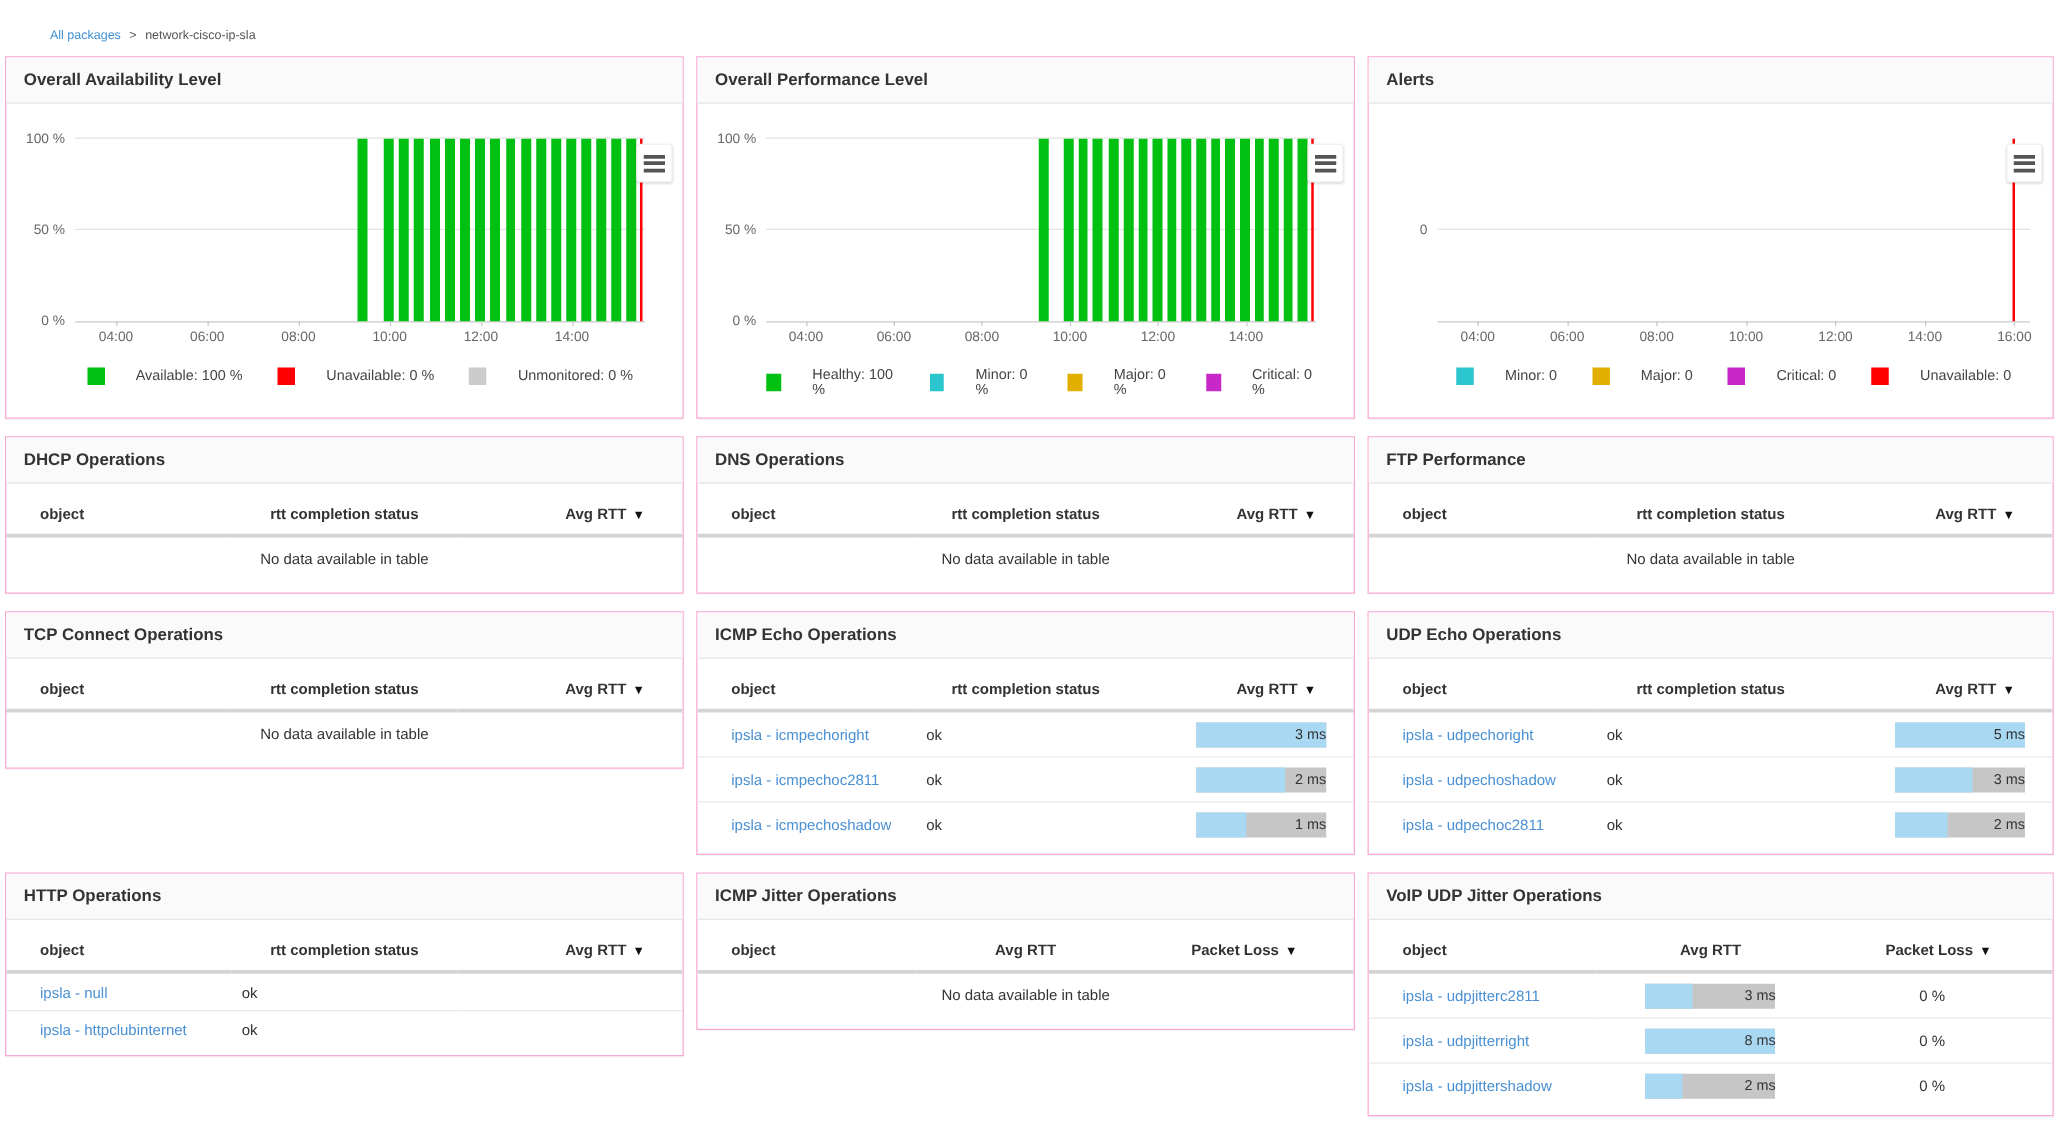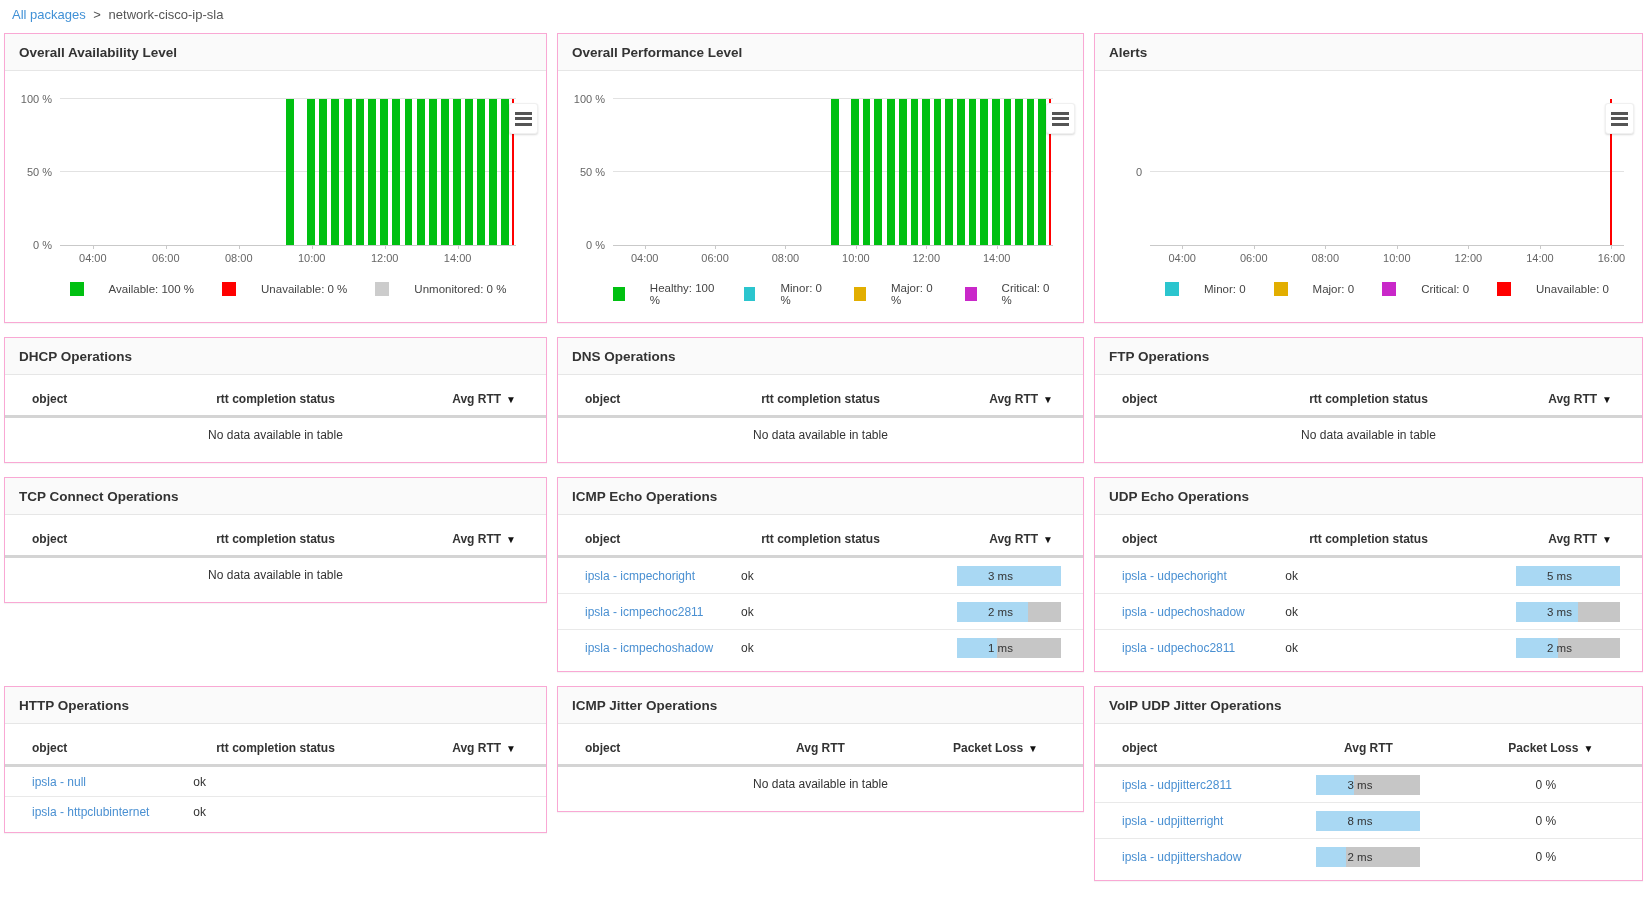--- a/index.html
+++ b/index.html
@@ -1,19 +1,19 @@
 <!DOCTYPE html>
 <html><head>
 <meta charset="utf-8">
 <style>
   * { margin:0; padding:0; box-sizing:border-box; }
   html,body { background:#ffffff; font-family:"Liberation Sans","DejaVu Sans",sans-serif; color:#333; }
   body { width:1648px; }
 
-  .breadcrumb { padding:7px 12px 9px; font-size:13px; color:#555; }
+  .breadcrumb { padding:23px 12px 9px; font-size:10px; color:#555;margin-left:28px; }
   .breadcrumb a { color:#4191d6; text-decoration:none; cursor:pointer; }
   .breadcrumb .sep { margin:0 4px; color:#555; }
 
   .dashboard { display:grid; grid-template-columns:543px 527px 549px; gap:14px 10px; padding:2px 4px 30px; align-items:start; }
 
   .panel { background:#fff; border:1px solid #f9a8d4; box-shadow:0 1px 1px rgba(0,0,0,0.04); }
   .panel-header { background:#fafafa; border-bottom:1px solid #e6e6e6; padding:9px 14px; }
   .panel-title { font-size:13.5px; font-weight:bold; color:#333; }
 
   
@@ -43,21 +43,21 @@
   td { font-size:12px; color:#333; padding:8px 8px 7px; vertical-align:middle; }
   tbody tr + tr td { border-top:1px solid #e9e9e9; }
   td.obj { padding-left:27px; }
   td.obj a { color:#4a90d2; text-decoration:none; cursor:pointer; }
   td.empty { text-align:center; padding:10px 0 14px; color:#333; }
   .table-wrap { padding-bottom:6px; }
   .rtt-bar { position:relative; width:104px; height:20px; background:#c6c6c6; }
   .rtt-bar.right { margin-left:auto; margin-right:14px; }
   .rtt-bar.center { margin:0 auto; }
   .rtt-fill { position:absolute; left:0; top:0; bottom:0; background:#a9d8f3; }
-  .rtt-text { position:absolute; left:0; right:0; top:0; bottom:0; text-align:left; line-height:20px; font-size:11.5px; color:#333;margin-left:31px; }
+  .rtt-text { position:absolute; left:0; right:0; top:0; bottom:0; text-align:right; line-height:20px; font-size:11.5px; color:#333; }
   .sort-ico { font-size:10px; margin-left:5px; color:#111; }
   td.pl { text-align:center; padding-right:18px; }
 </style>
 </head>
 <body>
 
 <div class="breadcrumb">
   <a>All packages</a>
   <span class="sep">&gt;</span>
   <span>network-cisco-ip-sla</span>
@@ -277,21 +277,21 @@
           <tbody>
             <tr>
               <td class="empty" colspan="3">No data available in table</td>
             </tr>
           </tbody>
         </table>
       </div>
   </section>
 
   <section class="panel">
-    <div class="panel-header"><span class="panel-title">FTP Operations</span></div>
+    <div class="panel-header"><span class="panel-title">FTP Performance</span></div>
     <div class="table-wrap">
         <table>
           <thead>
             <tr>
               <th class="al">object</th>
               <th class="ac">rtt completion status</th>
               <th class="ar">Avg RTT<span class="sort-ico">▼</span></th>
             </tr>
           </thead>
           <tbody>

